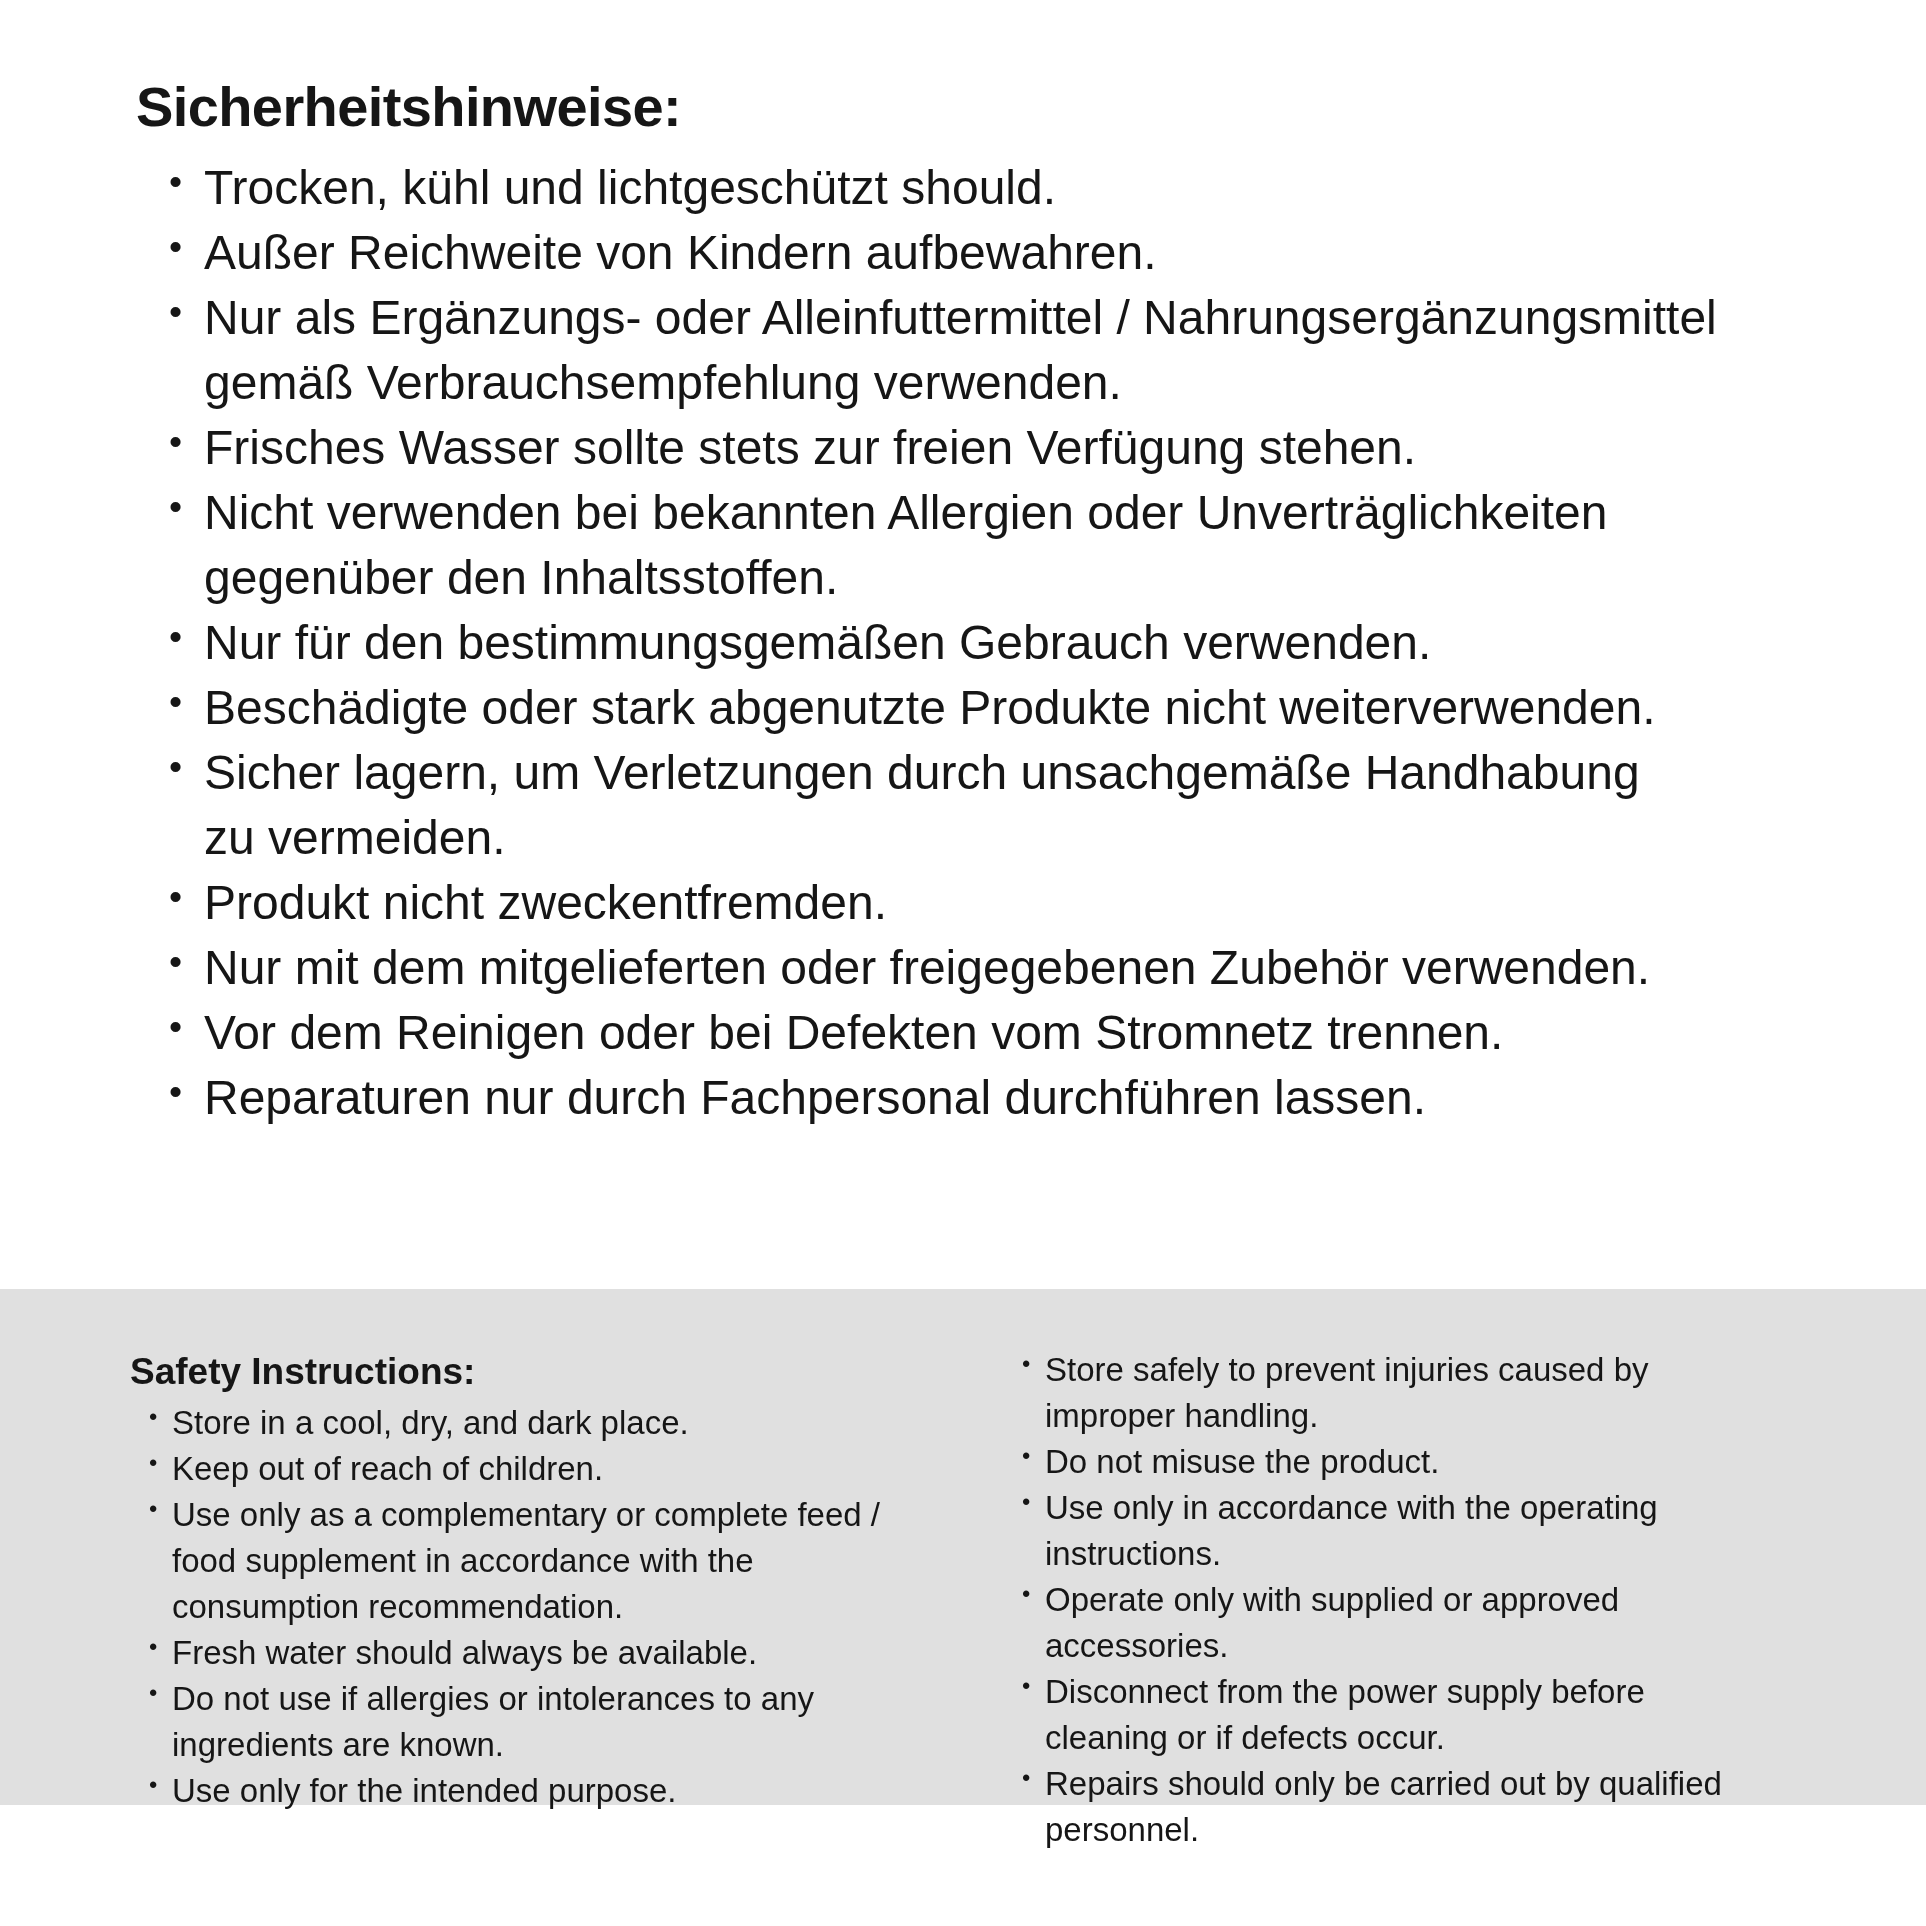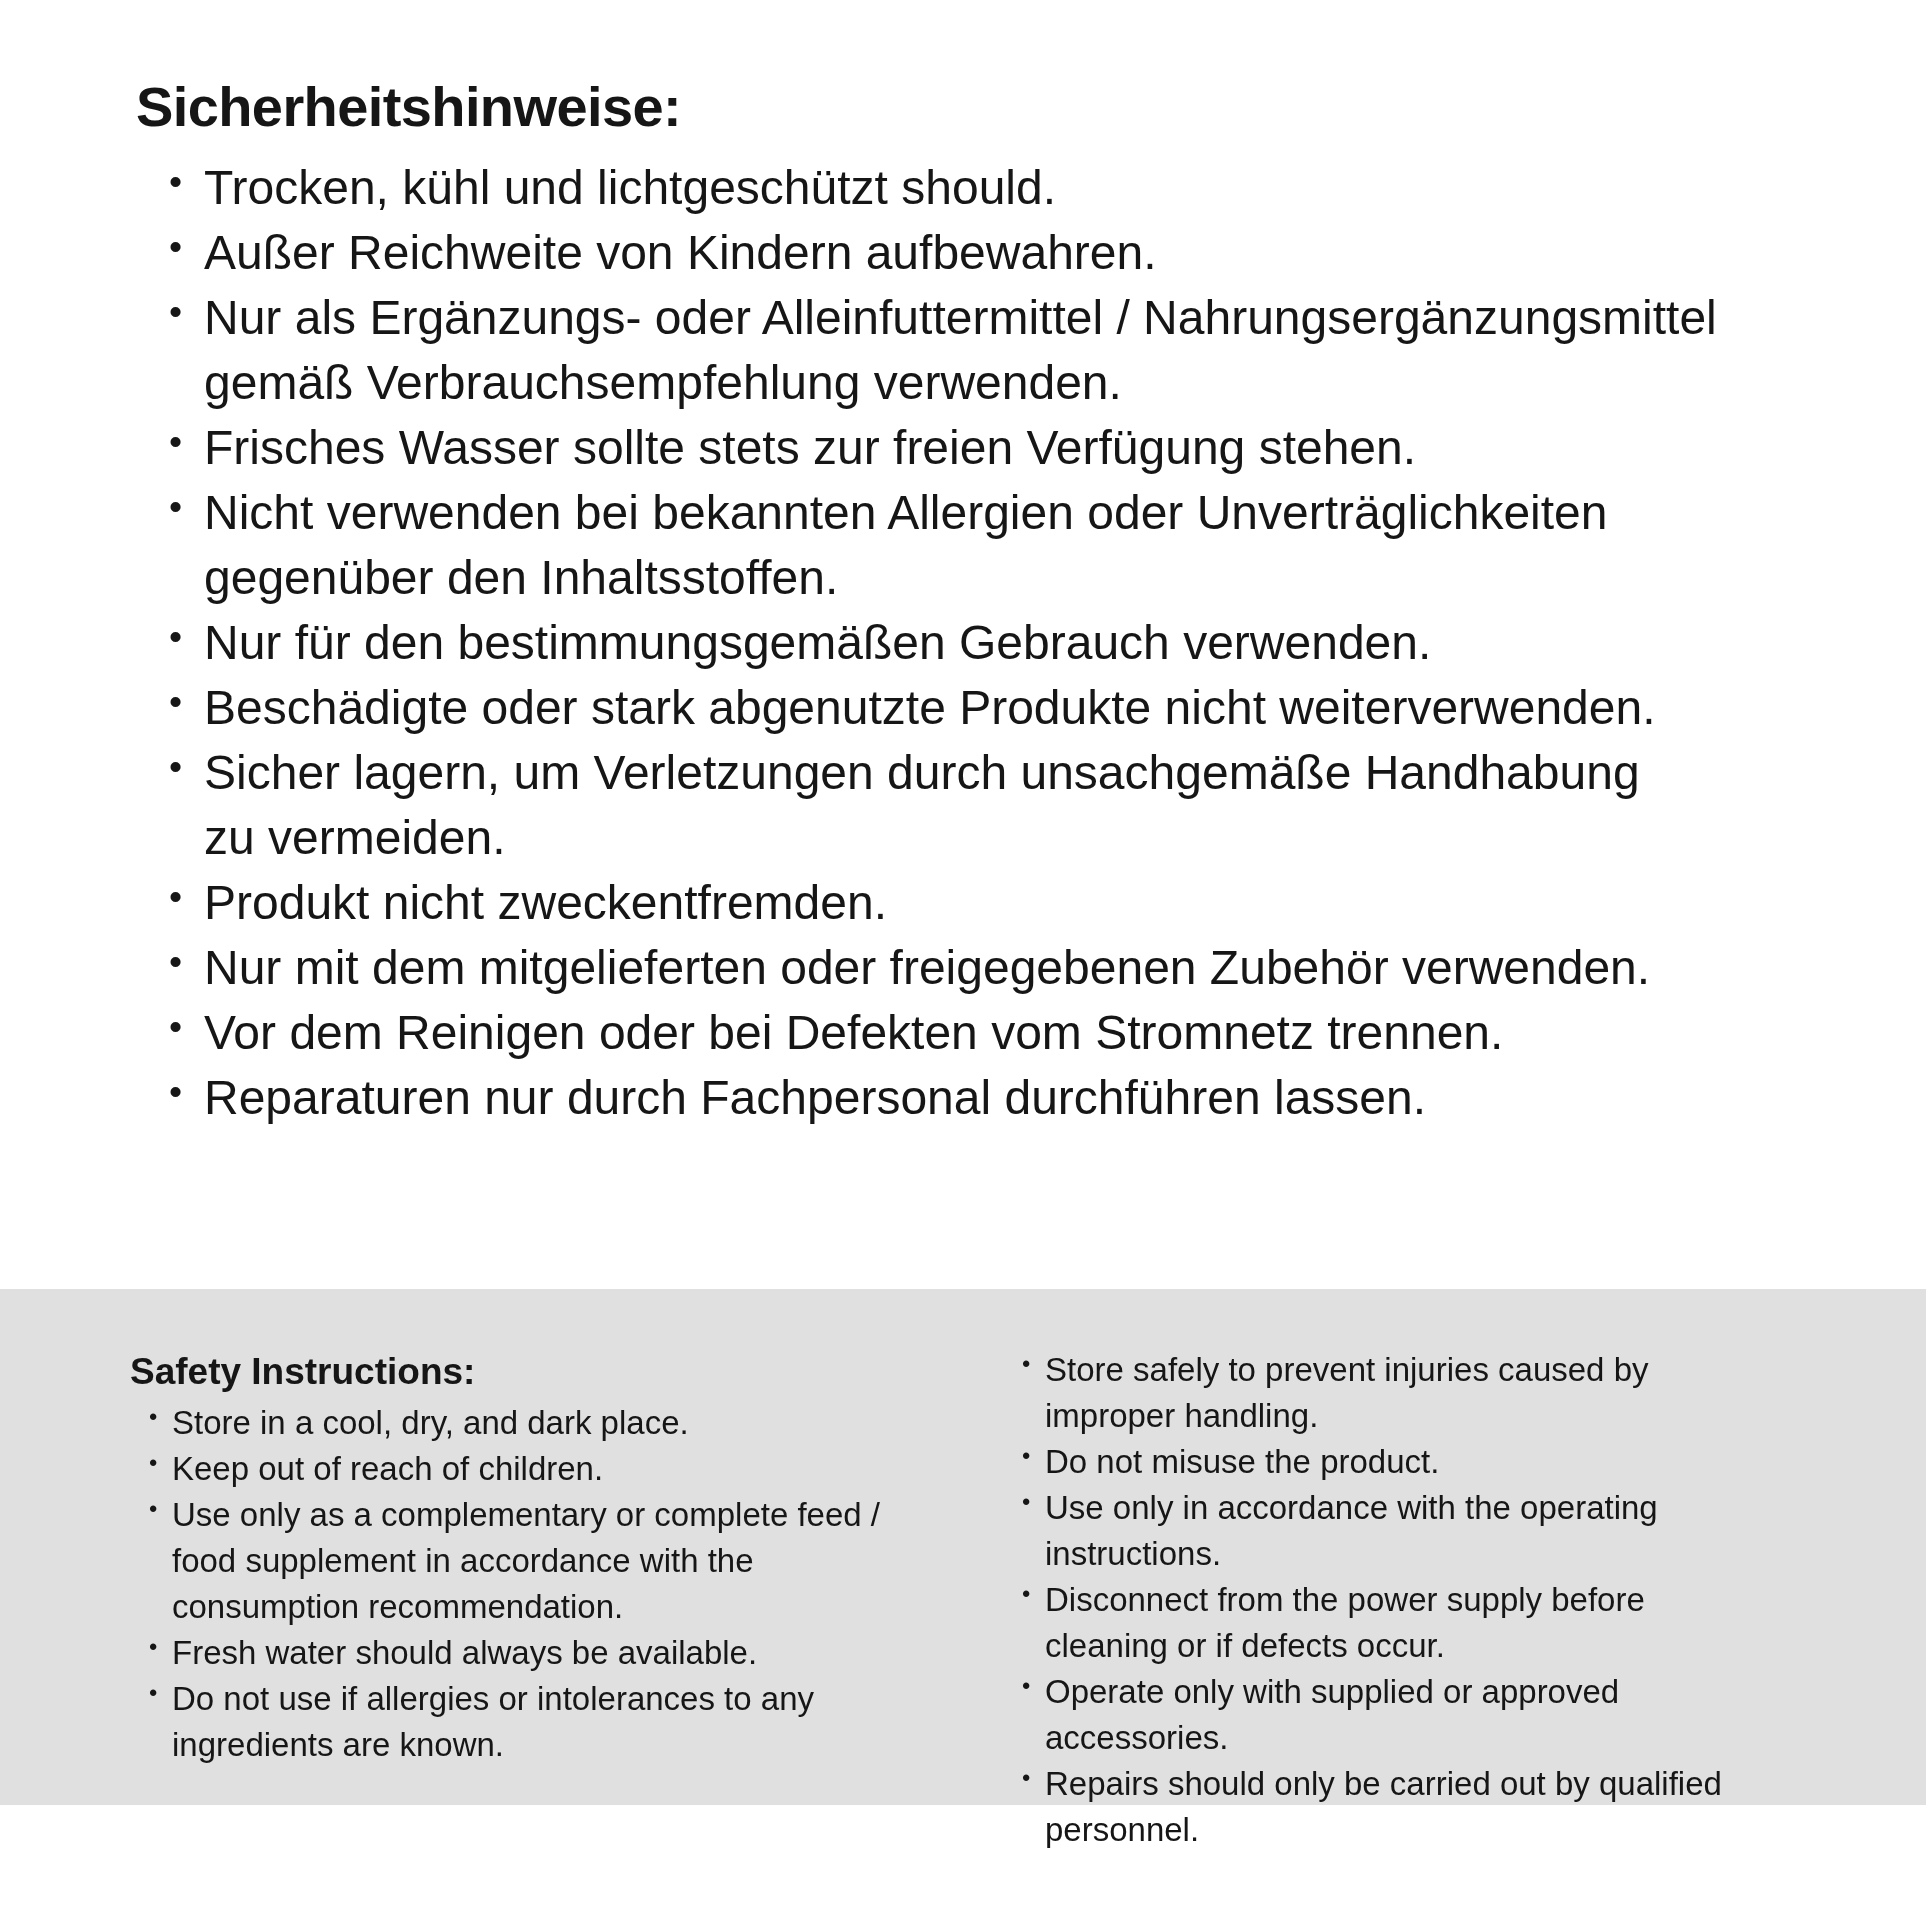--- a/index.html
+++ b/index.html
@@ -99,28 +99,29 @@
 
   <section class="en-section">
     <div class="en-col-left">
       <h2 class="en-heading">Safety Instructions:</h2>
       <ul class="en-list">
           <li>Store in a cool, dry, and dark place.</li>
           <li>Keep out of reach of children.</li>
           <li>Use only as a complementary or complete feed /<br>food supplement in accordance with the<br>consumption recommendation.</li>
           <li>Fresh water should always be available.</li>
           <li>Do not use if allergies or intolerances to any<br>ingredients are known.</li>
+          <li>Use only for the intended purpose.</li>
         </ul>
     </div>
     <div class="en-col-right">
       <ul class="en-list">
           <li>Store safely to prevent injuries caused by<br>improper handling.</li>
           <li>Do not misuse the product.</li>
           <li>Use only in accordance with the operating<br>instructions.</li>
+          <li>Operate only with supplied or approved<br>accessories.</li>
           <li>Disconnect from the power supply before<br>cleaning or if defects occur.</li>
-          <li>Operate only with supplied or approved<br>accessories.</li>
           <li>Repairs should only be carried out by qualified<br>personnel.</li>
         </ul>
     </div>
   </section>
 
 </main>
 
 
 </body></html>

